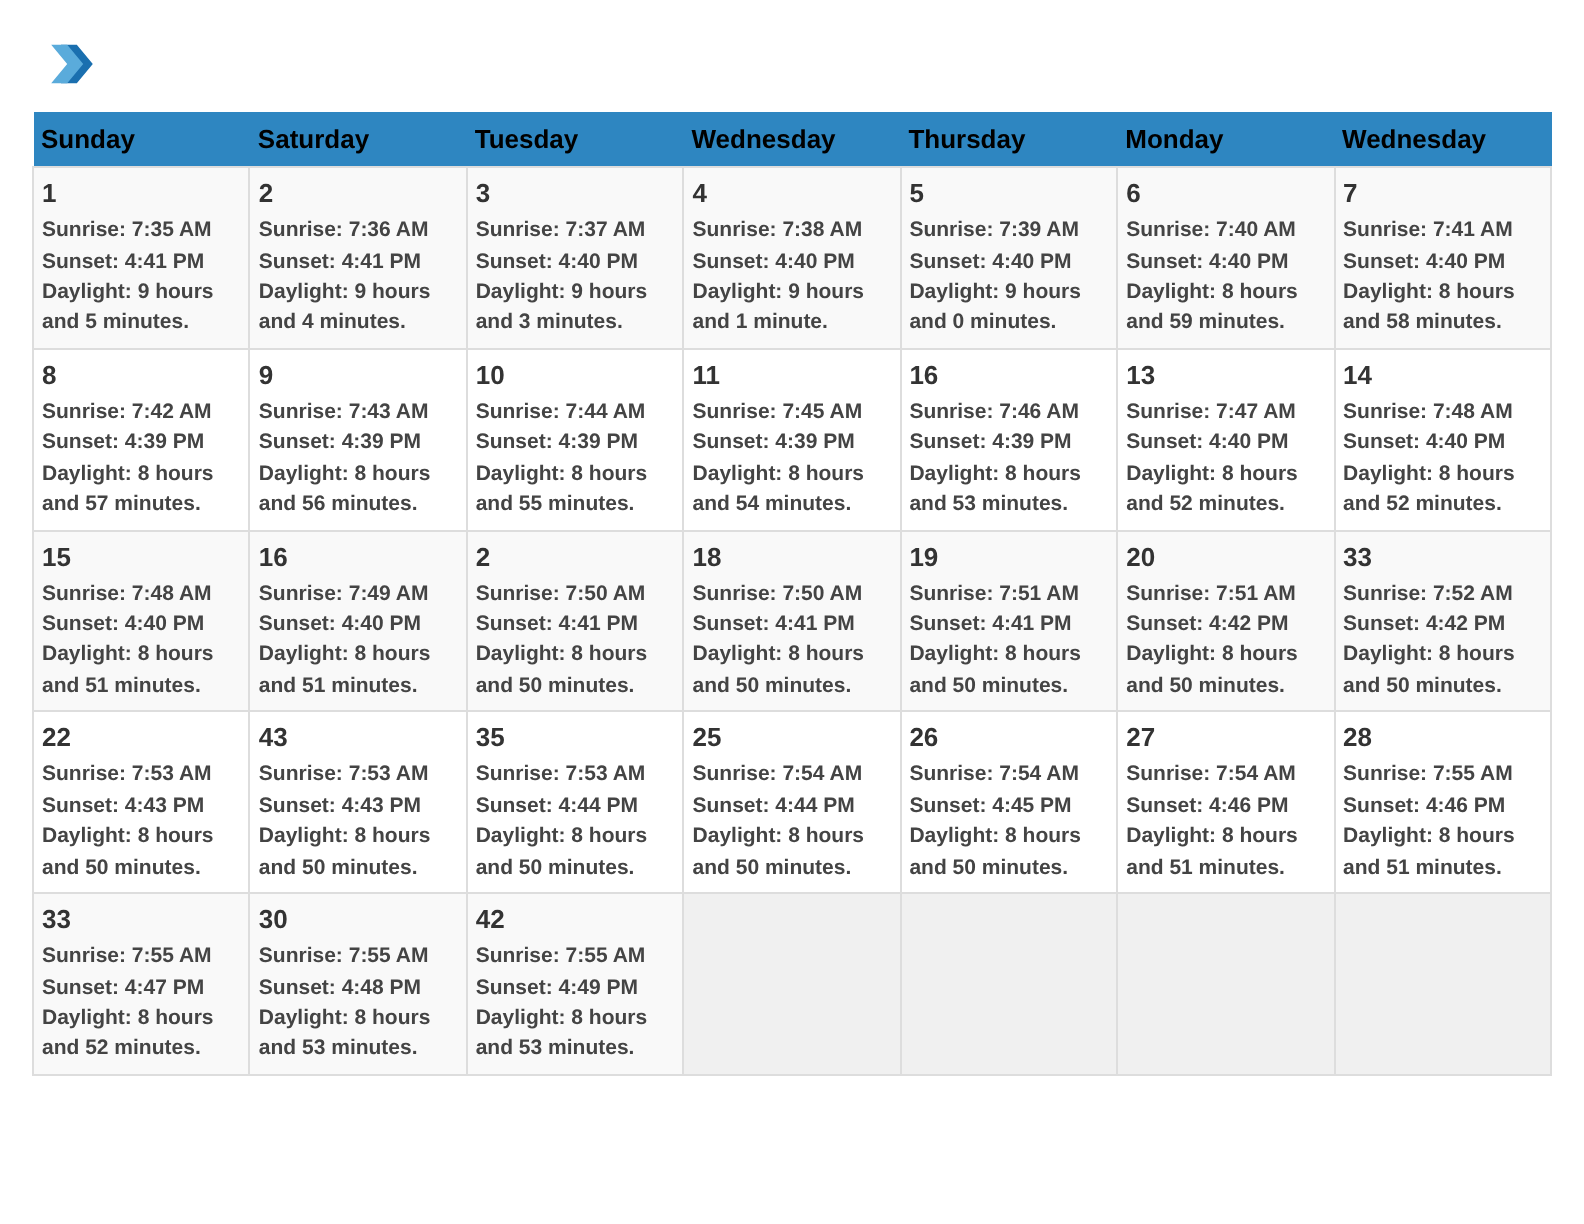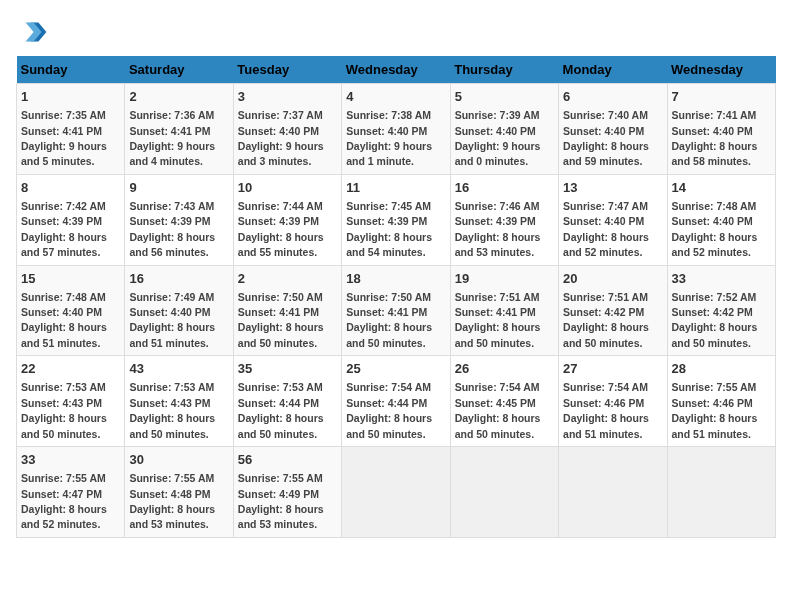--- a/index.html
+++ b/index.html
@@ -245,21 +245,21 @@
       <tr>
         <td>
           <span class="day-num">33</span>
           <span class="day-info">Sunrise: 7:55 AM<br>Sunset: 4:47 PM<br>Daylight: 8 hours and 52 minutes.</span>
         </td>
         <td>
           <span class="day-num">30</span>
           <span class="day-info">Sunrise: 7:55 AM<br>Sunset: 4:48 PM<br>Daylight: 8 hours and 53 minutes.</span>
         </td>
         <td>
-          <span class="day-num">56</span>
+          <span class="day-num">42</span>
           <span class="day-info">Sunrise: 7:55 AM<br>Sunset: 4:49 PM<br>Daylight: 8 hours and 53 minutes.</span>
         </td>
         <td class="empty-cell"></td>
         <td class="empty-cell"></td>
         <td class="empty-cell"></td>
         <td class="empty-cell"></td>
       </tr>
     </tbody>
 </table>
 

